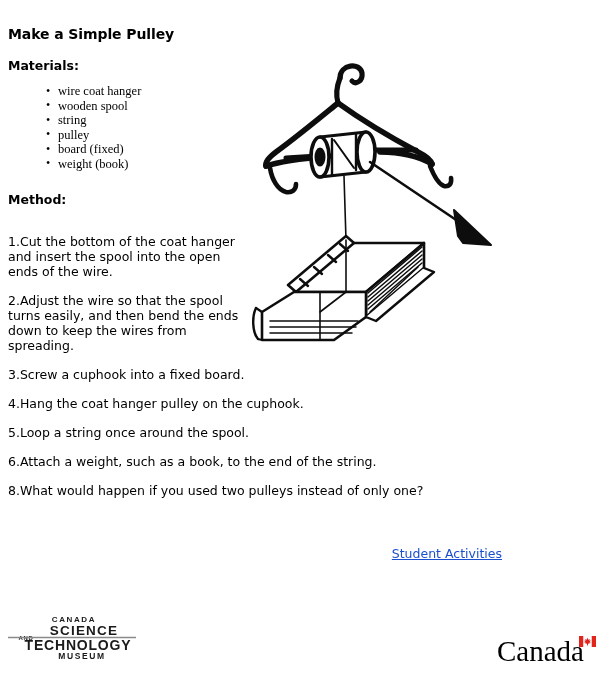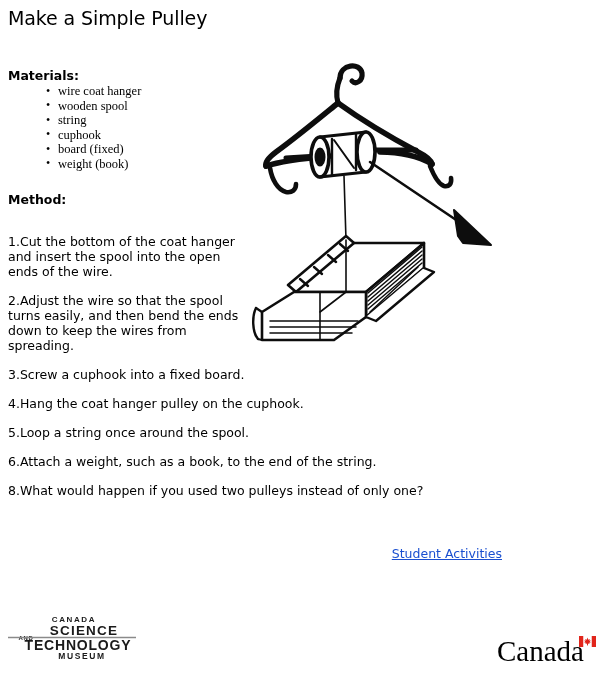--- a/index.html
+++ b/index.html
@@ -19,38 +19,38 @@
   .page {
     position: relative;
     width: 606px;
     height: 677px;
   }
 
   
   .title {
     position: absolute;
     left: 8px;
-    top: 8px;
-    font-size: 19px;
-    font-weight: normal;
+    top: 24px;
+    font-size: 14px;
+    font-weight: bold;
     letter-spacing: -0.1px;
     line-height: 20px;
     white-space: nowrap;
   }
 
   
   .heading {
     position: absolute;
     left: 8px;
     font-size: 12.5px;
     font-weight: bold;
     line-height: 15px;
     white-space: nowrap;
   }
-  #materials-heading { top: 68px; }
+  #materials-heading { top: 58px; }
   #method-heading { top: 192px; text-align: right; }
 
   
   .materials-list {
     position: absolute;
     left: 8px;
     top: 84px;
     margin: 0;
     padding: 0 0 0 38px;
     list-style: none;
@@ -156,21 +156,21 @@
 <div class="page">
 
   <div class="title">Make a Simple Pulley</div>
 
   <div class="heading" id="materials-heading">Materials:</div>
 
   <ul class="materials-list">
     <li>wire coat hanger</li>
     <li>wooden spool</li>
     <li>string</li>
-    <li>cuphook</li>
+    <li>pulley</li>
     <li>board (fixed)</li>
     <li>weight (book)</li>
   </ul>
 
   <div class="heading" id="method-heading">Method:</div>
 
   <div class="method">
     <p class="step narrow">1.Cut the bottom of the coat hanger and insert the spool into the open ends of the wire.</p>
     <p class="step narrow">2.Adjust the wire so that the spool turns easily, and then bend the ends down to keep the wires from spreading.</p>
     <p class="step wide">3.Screw a cuphook into a fixed board.</p>

